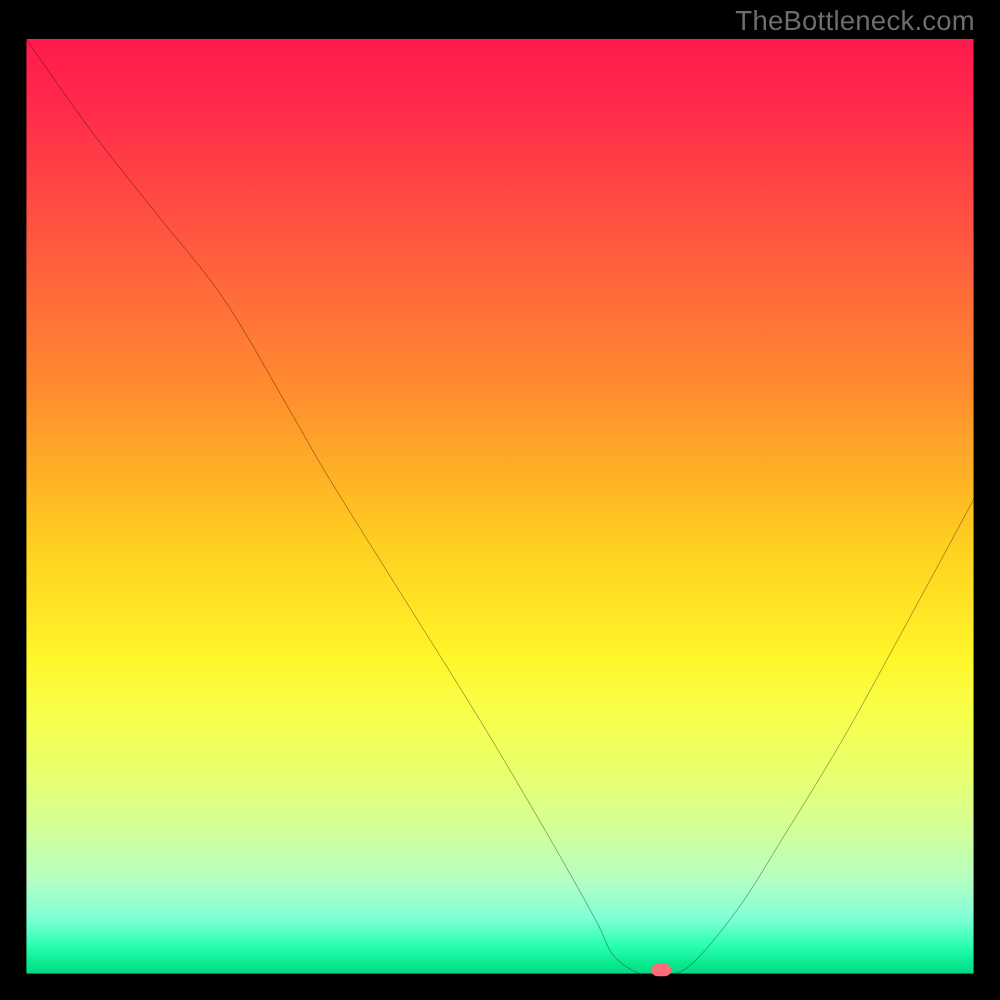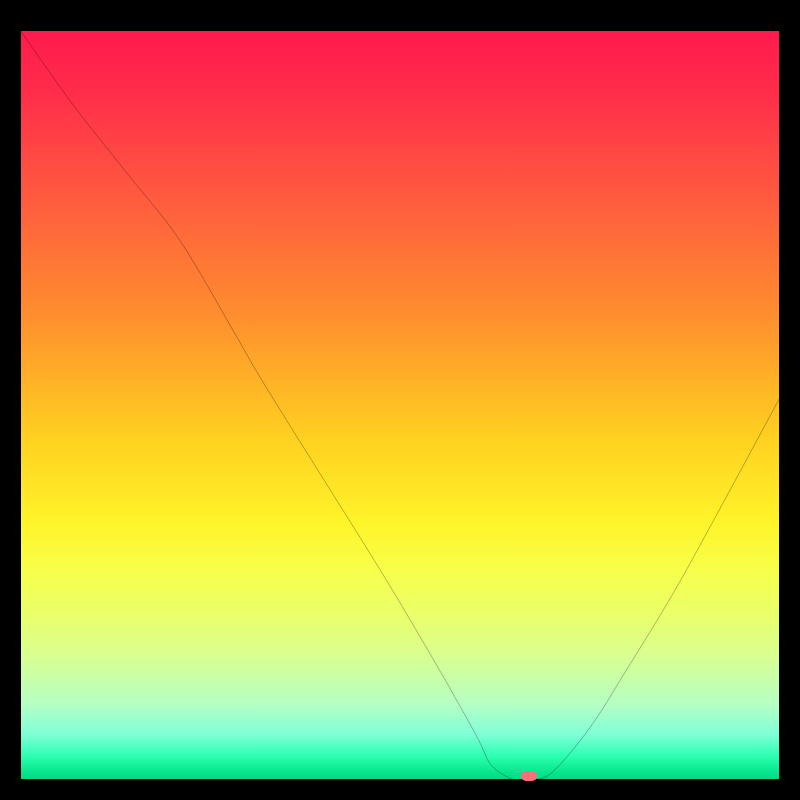--- a/index.html
+++ b/index.html
@@ -71,20 +71,21 @@
     background: #ff6e7a;
     border-radius: 5px;
     transform: translate(-50%, -50%);
     pointer-events: none;
   }
 </style>
 </head>
 <body>
 
 <div class="frame">
+  <div class="watermark">TheBottleneck.com</div>
 
   <div class="plot">
     <div class="grad"></div>
 
     <svg class="curve" viewBox="0 0 100 100" preserveAspectRatio="none">
       <path id="curve-path" fill="none" stroke="#000" stroke-width="0.28" vector-effect="non-scaling-stroke" stroke-linecap="round" stroke-linejoin="round" d="M 0 0 C 1.17 1.67, 4.67 6.83, 7.00 10.00 C 9.33 13.17, 11.67 16.00, 14.00 19.00 C 16.33 22.00, 18.67 24.50, 21.00 28.00 C 23.33 31.50, 26.17 36.83, 28.00 40.00 C 29.83 43.17, 30.00 43.67, 32.00 47.00 C 34.00 50.33, 37.33 55.67, 40.00 60.00 C 42.67 64.33, 45.50 68.83, 48.00 73.00 C 50.50 77.17, 53.00 81.50, 55.00 85.00 C 57.00 88.50, 58.83 91.83, 60.00 94.00 C 61.17 96.17, 61.17 97.00, 62.00 98.00 C 62.83 99.00, 64.17 99.67, 65.00 100.00 C 65.83 100.33, 66.17 100.17, 67.00 100.00 C 67.83 99.83, 68.67 100.17, 70.00 99.00 C 71.33 97.83, 73.33 95.33, 75.00 93.00 C 76.67 90.67, 78.17 88.00, 80.00 85.00 C 81.83 82.00, 84.00 78.50, 86.00 75.00 C 88.00 71.50, 89.67 68.33, 92.00 64.00 C 94.33 59.67, 98.67 51.50, 100.00 49.00"></path>
     </svg>
 
     <div id="marker" class="marker" style="left: 509.2px; top: 746.25px;"></div>
   </div>

